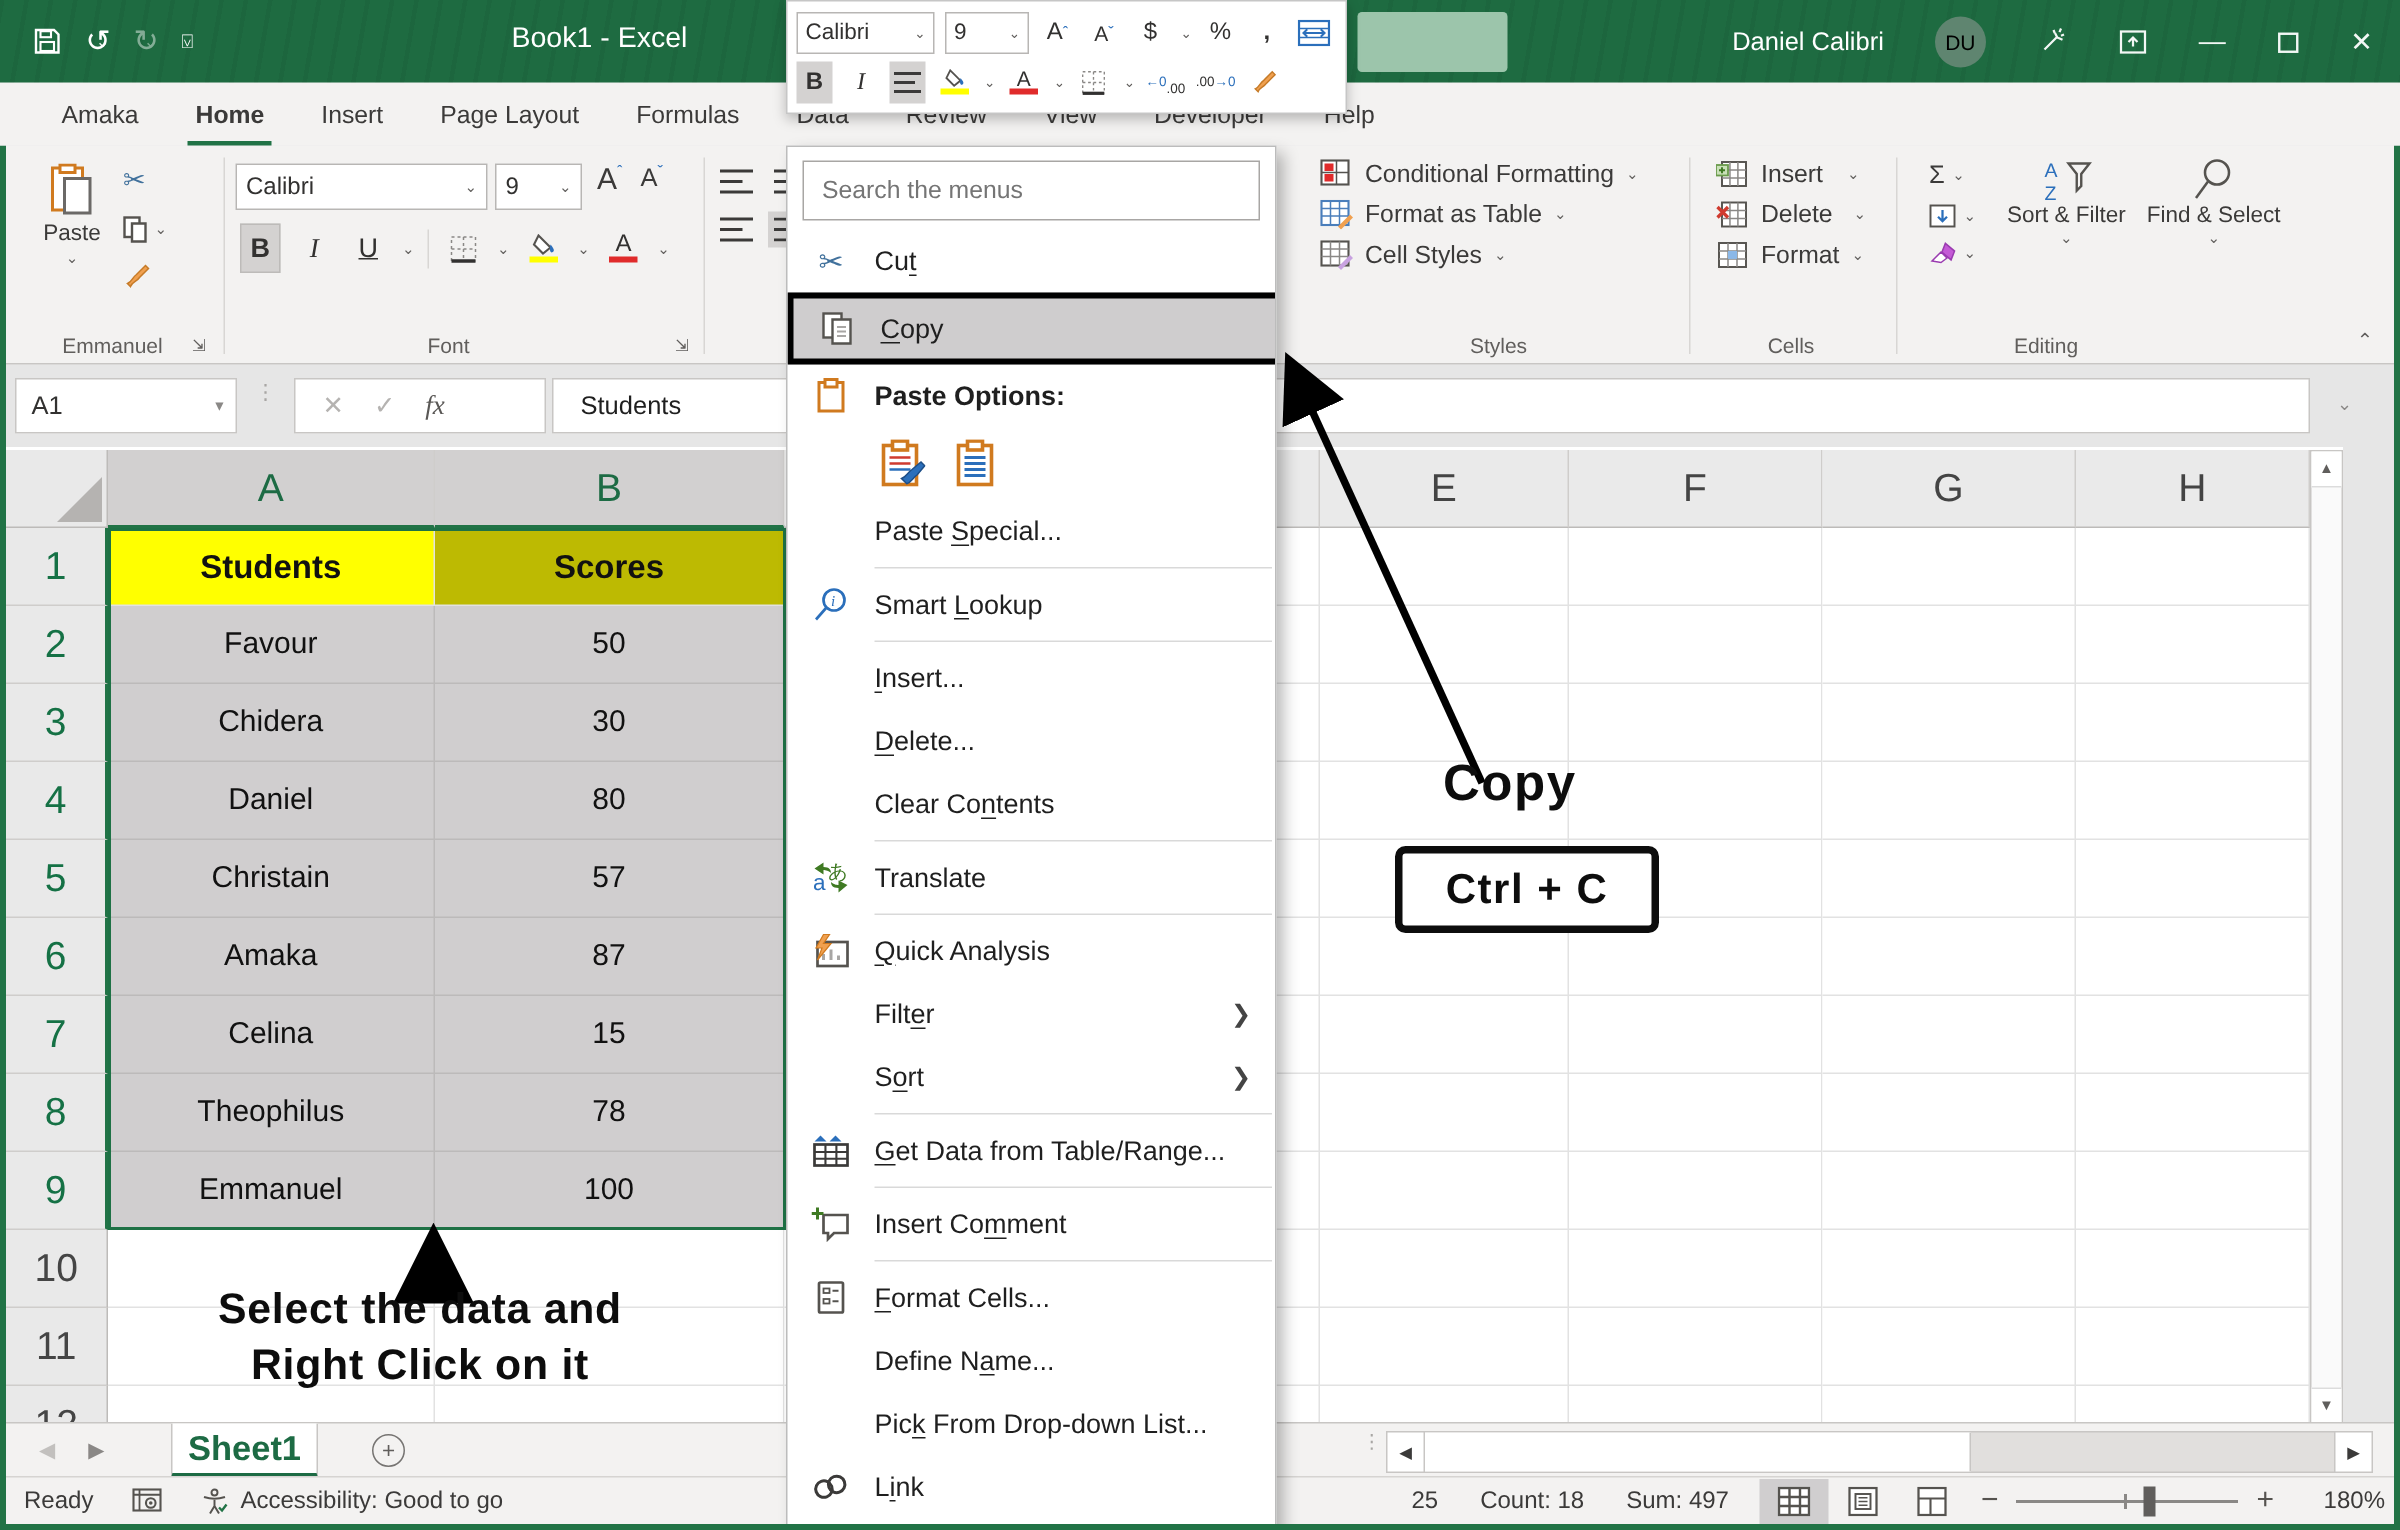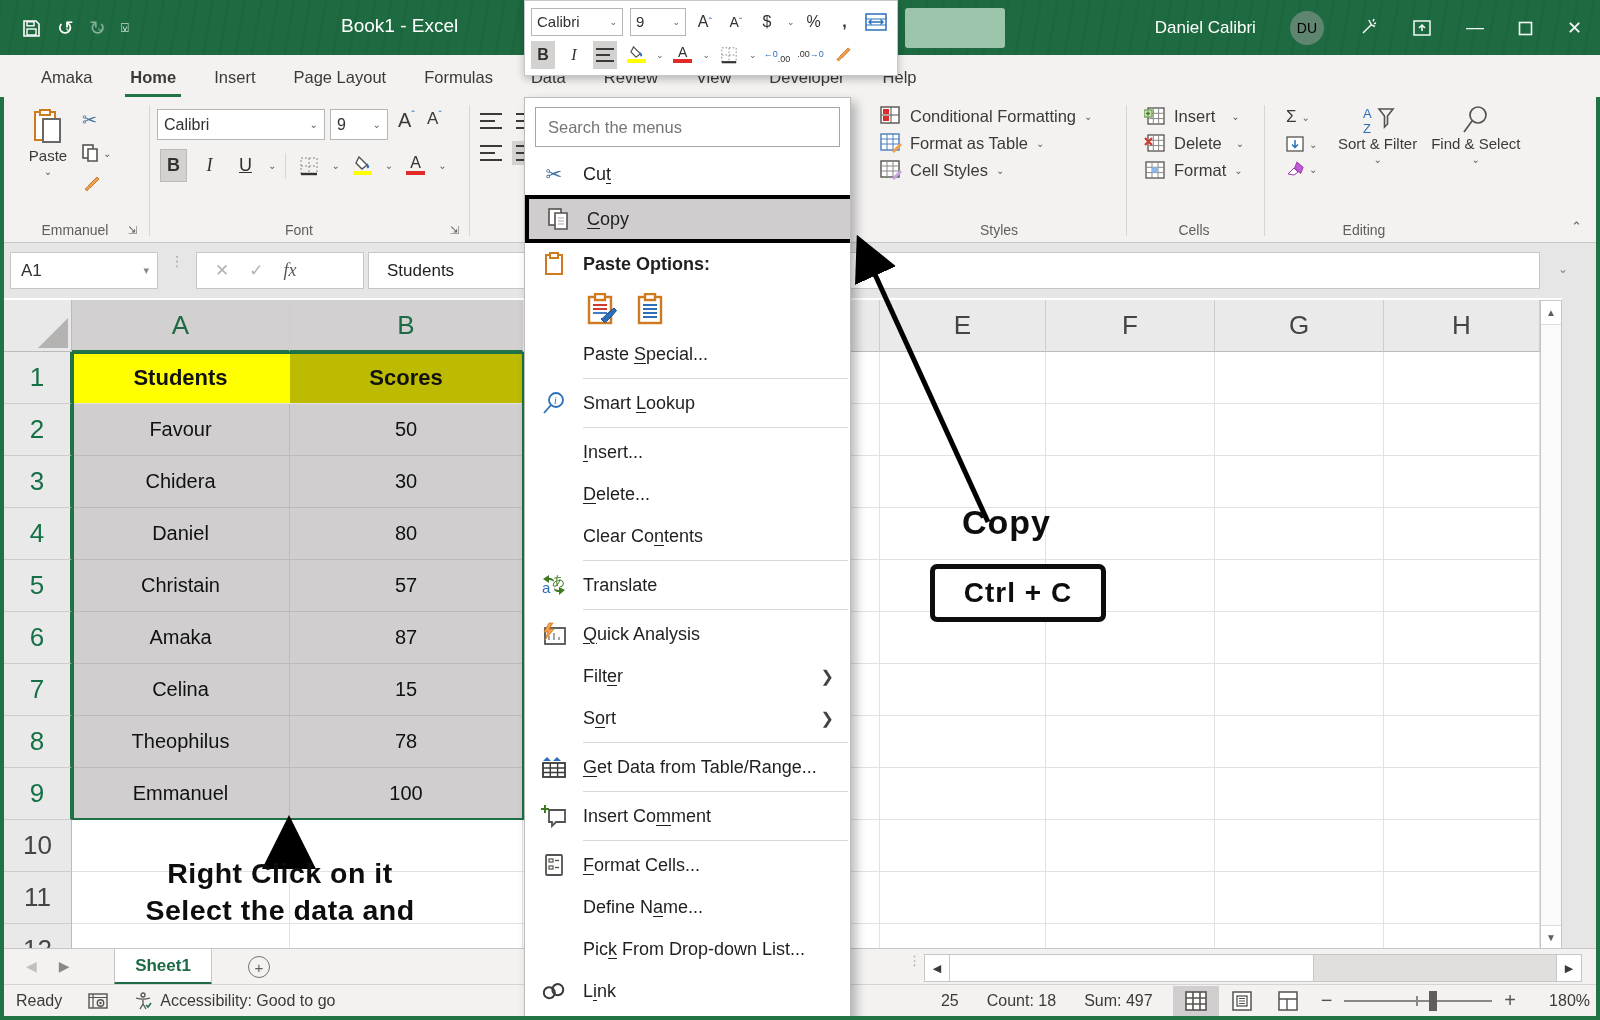--- a/index.html
+++ b/index.html
@@ -97,21 +97,21 @@
   .sel-outline { position:absolute; left:68px; top:54px; width:452px; height:468px; border:2px solid #1e7145; pointer-events:none; z-index:3; }
 
   
   .vscroll { position:absolute; right:38px; top:300px; width:22px; height:650px; background:#fafafa; border:1px solid #c8c6c4; z-index:4; }
   .vs-btn { position:absolute; left:0; width:20px; height:24px; background:#fff; border-bottom:1px solid #dcdcdc; color:#605e5c; font-size:10px; display:flex; align-items:center; justify-content:center; }
   .vs-btn.bot { bottom:0; border-top:1px solid #dcdcdc; border-bottom:0; }
 
   
   .tabbar { position:absolute; left:4px; right:4px; top:948px; height:36px; background:#f3f2f1; border-top:1px solid #c8c6c4; z-index:6; }
   .sheetnav { position:absolute; left:22px; top:9px; display:flex; gap:22px; color:#8a8886; font-size:14px; }
-  .sheet-tab { position:absolute; left:110px; top:0; height:36px; width:98px; background:#fff; border-left:1px solid #c8c6c4; border-right:1px solid #c8c6c4; border-bottom:3px solid #1d6b44; display:flex; align-items:center; justify-content:center; color:#1d6b44; font-weight:700; font-size:17px; }
+  .sheet-tab { position:absolute; left:110px; top:0; height:36px; width:98px; background:#fff; border-left:1px solid #c8c6c4; border-right:1px solid #c8c6c4; border-bottom:3px solid #1d6b44; display:flex; align-items:center; justify-content:center; color:#1d6b44; font-weight:700; font-size:23px; }
   .addsheet { position:absolute; left:244px; top:7px; width:22px; height:22px; border:1px solid #767472; border-radius:50%; color:#605e5c; display:flex; align-items:center; justify-content:center; font-size:15px; }
   .hs-dots { position:absolute; left:904px; top:8px; color:#a8a6a4; font-size:13px; line-height:7px; }
   .hscroll { position:absolute; left:920px; right:14px; top:5px; height:28px; display:flex; align-items:stretch; }
   .hs-btn { width:26px; background:#fff; border:1px solid #c8c6c4; color:#3b3a39; font-size:11px; display:flex; align-items:center; justify-content:center; }
   .hs-track { flex:1; background:#e1dfdd; border-top:1px solid #c8c6c4; border-bottom:1px solid #c8c6c4; position:relative; }
   .hs-thumb { position:absolute; left:0; top:0; bottom:0; width:60%; background:#fff; border-right:1px solid #c8c6c4; }
 
   
   .statusbar { position:absolute; left:4px; right:4px; top:984px; height:32px; background:#f3f2f1; border-top:1px solid #d6d4d2; display:flex; align-items:center; font-size:16px; color:#3b3a39; z-index:6; }
   .sb-left { display:flex; align-items:center; gap:26px; padding-left:12px; }
@@ -911,20 +911,20 @@
       <marker id="ah" markerWidth="9" markerHeight="9" refX="6.5" refY="4.5" orient="auto">
         <path d="M0,0 L9,4.5 L0,9 z" fill="#000"></path>
       </marker>
     </defs>
     <line x1="988" y1="522" x2="862" y2="246" stroke="#000" stroke-width="5" marker-end="url(#ah)"></line>
     <line x1="289" y1="858" x2="289" y2="830" stroke="#000" stroke-width="6" marker-end="url(#ah)"></line>
   </svg>
   <div class="anno-copy">Copy</div>
   <div class="anno-shortcut">Ctrl + C</div>
   <div class="anno-note">
+    <div>Select the data and</div>
     <div>Right Click on it</div>
-    <div>Select the data and</div>
   </div>
 
   <div class="frame-left"></div>
     <div class="frame-right"></div>
     <div class="frame-bottom"></div>
 </div>
 
 </body></html>

